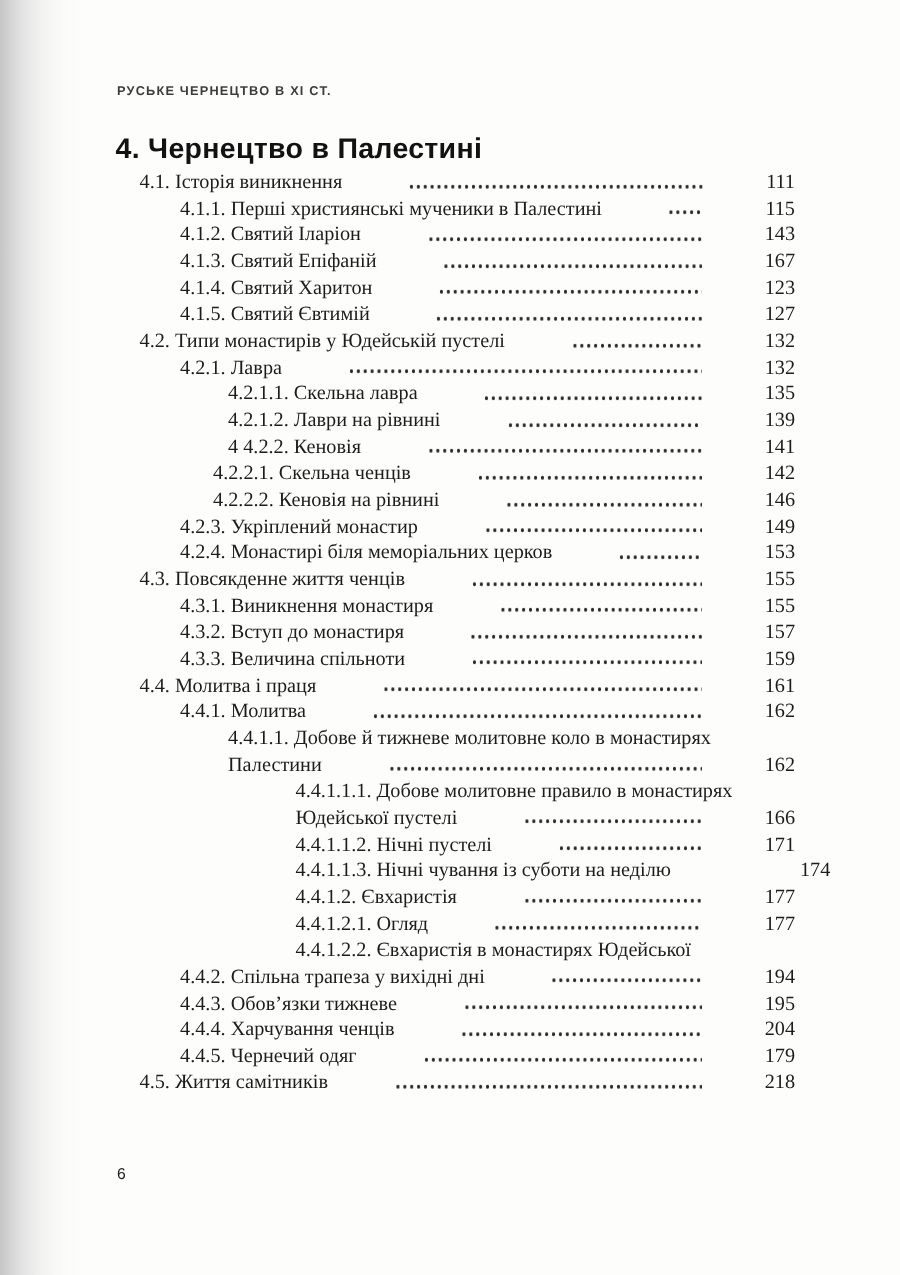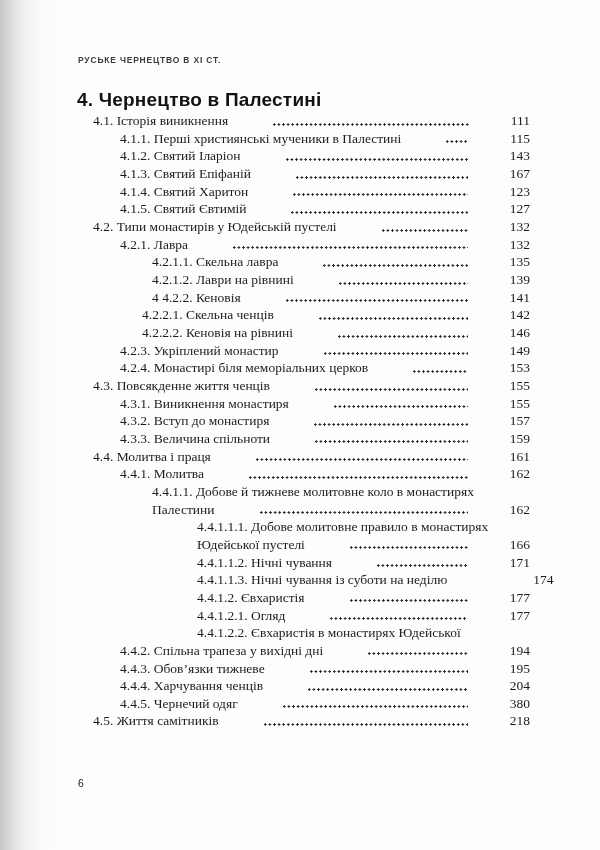--- a/index.html
+++ b/index.html
@@ -193,21 +193,21 @@
         <span class="toc-label">4.4.1.1.1. Добове молитовне правило в монастирях</span>
         <span class="toc-leader"></span>
         <span class="toc-page"></span>
       </div>
       <div class="toc-row ind-4">
         <span class="toc-label">Юдейської пустелі</span>
         <span class="toc-leader"></span>
         <span class="toc-page">166</span>
       </div>
       <div class="toc-row ind-4">
-        <span class="toc-label">4.4.1.1.2. Нічні чування</span>
+        <span class="toc-label">4.4.1.1.2. Нічні пустелі</span>
         <span class="toc-leader"></span>
         <span class="toc-page">171</span>
       </div>
       <div class="toc-row ind-4">
         <span class="toc-label">4.4.1.1.3. Нічні чування із суботи на неділю</span>
         <span class="toc-leader"></span>
         <span class="toc-page">174</span>
       </div>
       <div class="toc-row ind-4">
         <span class="toc-label">4.4.1.2. Євхаристія</span>
@@ -235,21 +235,21 @@
         <span class="toc-page">195</span>
       </div>
       <div class="toc-row ind-2">
         <span class="toc-label">4.4.4. Харчування ченців</span>
         <span class="toc-leader"></span>
         <span class="toc-page">204</span>
       </div>
       <div class="toc-row ind-2">
         <span class="toc-label">4.4.5. Чернечий одяг</span>
         <span class="toc-leader"></span>
-        <span class="toc-page">380</span>
+        <span class="toc-page">179</span>
       </div>
       <div class="toc-row ind-1">
         <span class="toc-label">4.5. Життя самітників</span>
         <span class="toc-leader"></span>
         <span class="toc-page">218</span>
       </div>
     </div>
 
   <div class="folio">6</div>
 </div>

